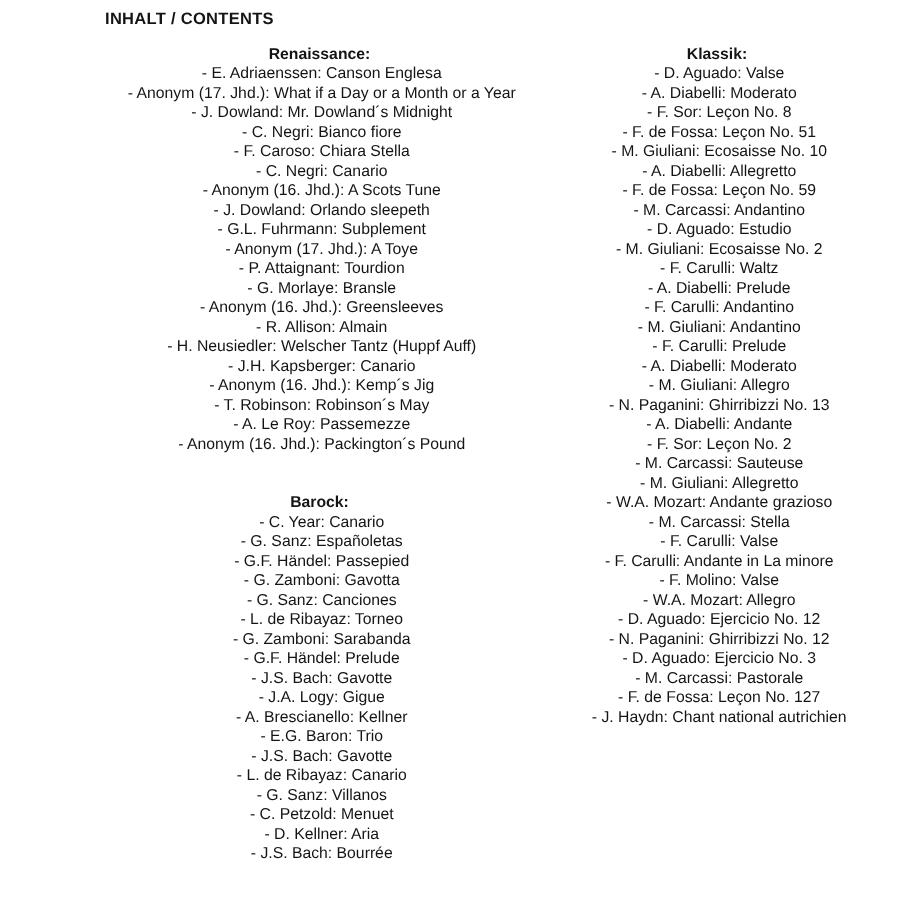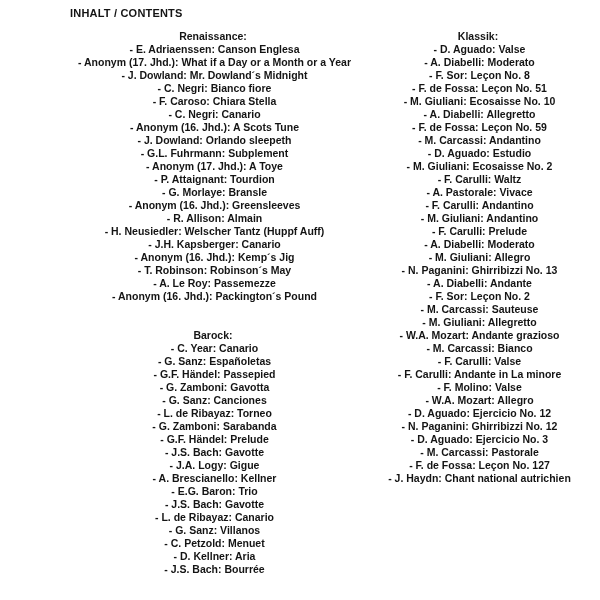--- a/index.html
+++ b/index.html
@@ -33,21 +33,20 @@
   .section-heading {
     font-size: 10.5px;
     font-weight: bold;
     line-height: 13px;
     margin: 0;
   }
   .toc-list {
     list-style: none;
     margin: 0;
     padding: 0 0 0 3px;
-    font-weight: bold;
   }
   .toc-item {
     font-size: 10.5px;
     line-height: 13px;
     white-space: nowrap;
   }
 </style>
 </head>
 <body>
 
@@ -114,33 +113,33 @@
           <li class="toc-item">- A. Diabelli: Moderato</li>
           <li class="toc-item">- F. Sor: Leçon No. 8</li>
           <li class="toc-item">- F. de Fossa: Leçon No. 51</li>
           <li class="toc-item">- M. Giuliani: Ecosaisse No. 10</li>
           <li class="toc-item">- A. Diabelli: Allegretto</li>
           <li class="toc-item">- F. de Fossa: Leçon No. 59</li>
           <li class="toc-item">- M. Carcassi: Andantino</li>
           <li class="toc-item">- D. Aguado: Estudio</li>
           <li class="toc-item">- M. Giuliani: Ecosaisse No. 2</li>
           <li class="toc-item">- F. Carulli: Waltz</li>
-          <li class="toc-item">- A. Pastorale: Vivace</li>
+          <li class="toc-item">- A. Diabelli: Prelude</li>
           <li class="toc-item">- F. Carulli: Andantino</li>
           <li class="toc-item">- M. Giuliani: Andantino</li>
           <li class="toc-item">- F. Carulli: Prelude</li>
           <li class="toc-item">- A. Diabelli: Moderato</li>
           <li class="toc-item">- M. Giuliani: Allegro</li>
           <li class="toc-item">- N. Paganini: Ghirribizzi No. 13</li>
           <li class="toc-item">- A. Diabelli: Andante</li>
           <li class="toc-item">- F. Sor: Leçon No. 2</li>
           <li class="toc-item">- M. Carcassi: Sauteuse</li>
           <li class="toc-item">- M. Giuliani: Allegretto</li>
           <li class="toc-item">- W.A. Mozart: Andante grazioso</li>
-          <li class="toc-item">- M. Carcassi: Bianco</li>
+          <li class="toc-item">- M. Carcassi: Stella</li>
           <li class="toc-item">- F. Carulli: Valse</li>
           <li class="toc-item">- F. Carulli: Andante in La minore</li>
           <li class="toc-item">- F. Molino: Valse</li>
           <li class="toc-item">- W.A. Mozart: Allegro</li>
           <li class="toc-item">- D. Aguado: Ejercicio No. 12</li>
           <li class="toc-item">- N. Paganini: Ghirribizzi No. 12</li>
           <li class="toc-item">- D. Aguado: Ejercicio No. 3</li>
           <li class="toc-item">- M. Carcassi: Pastorale</li>
           <li class="toc-item">- F. de Fossa: Leçon No. 127</li>
           <li class="toc-item">- J. Haydn: Chant national autrichien</li>

